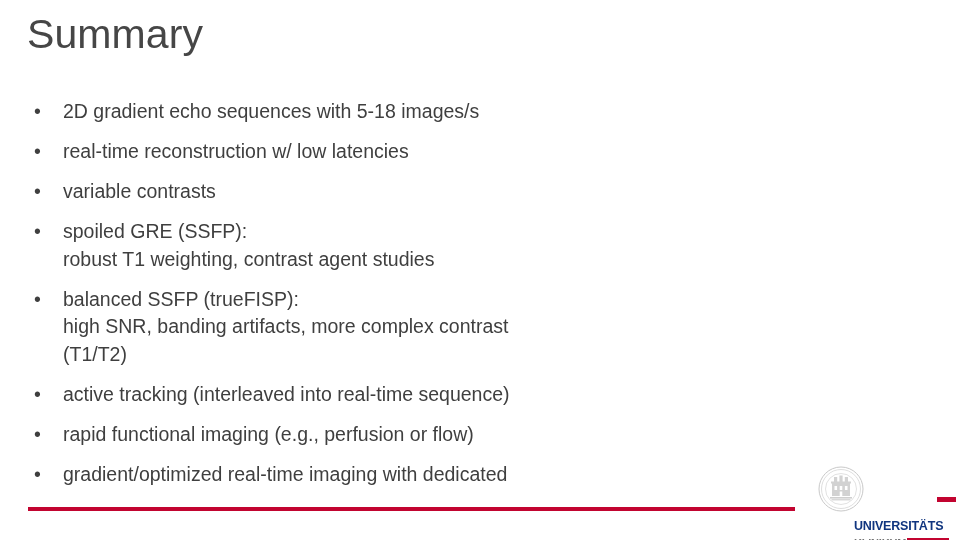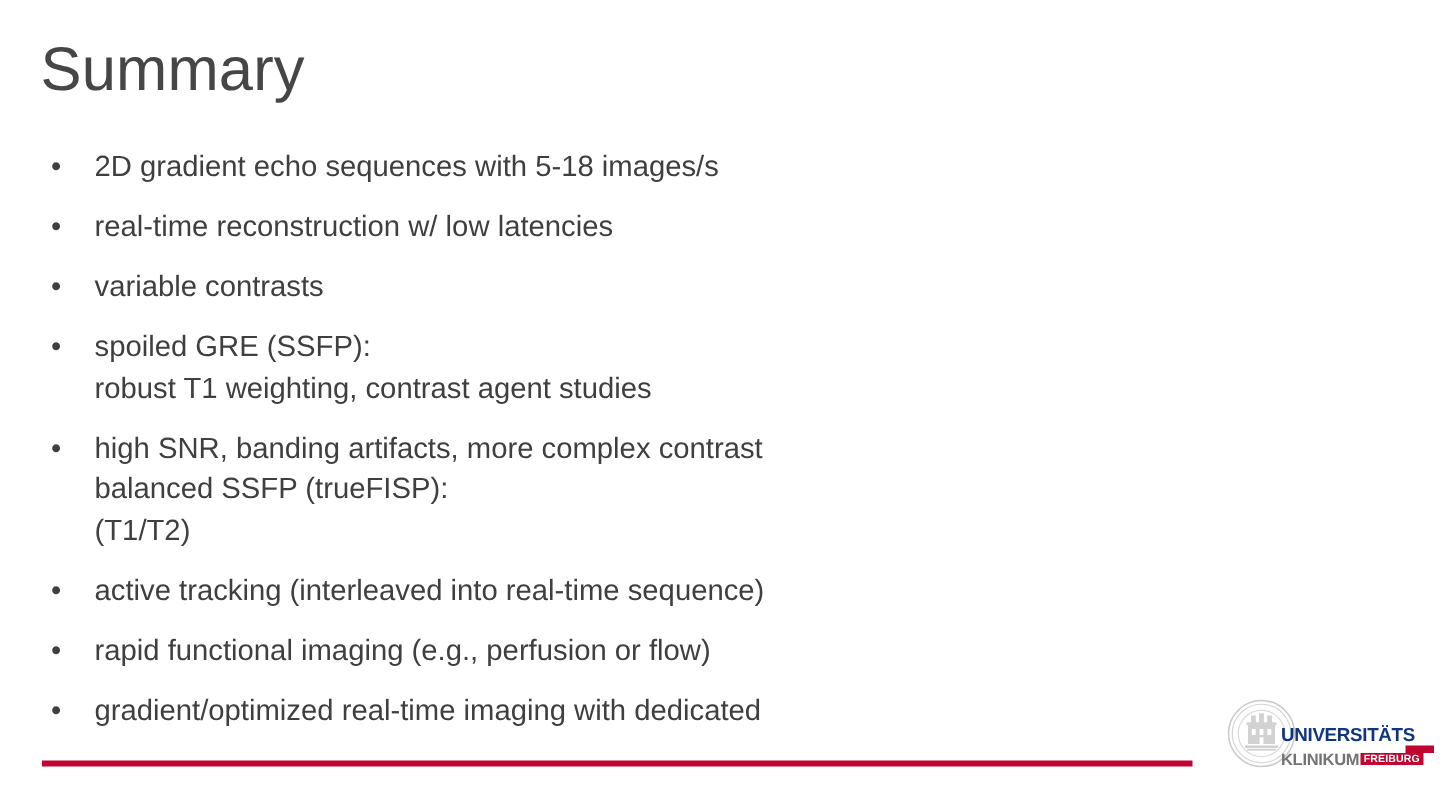--- a/index.html
+++ b/index.html
@@ -18,21 +18,21 @@
     position: relative;
     width: 960px;
     height: 540px;
     background: #ffffff;
   }
 
   
   .slide-title {
     position: absolute;
     left: 27px;
-    top: 24px;
+    top: 12px;
     font-size: 41px;
     font-weight: 400;
     color: #464646;
     letter-spacing: 0.1px;
     line-height: 1.1;
     white-space: nowrap;
   }
 
   
   .bullet-list {
@@ -95,20 +95,21 @@
     top: 18px;
     line-height: 1;
   }
   .logo-line1 {
     display: block;
     font-size: 12.5px;
     font-weight: 700;
     color: #10357f;
     letter-spacing: -0.2px;
     white-space: nowrap;
+    margin-top: 36px;
   }
   .logo-line2 {
     display: block;
     margin-top: 1px;
     white-space: nowrap;
   }
   .logo-klinikum {
     font-size: 11px;
     font-weight: 700;
     color: #737373;
@@ -154,22 +155,22 @@
         <span class="bullet-marker">•</span>
         <span class="bullet-line">variable contrasts</span>
       </div>
       <div class="bullet-item">
         <span class="bullet-marker">•</span>
         <span class="bullet-line">spoiled GRE (SSFP):</span>
         <span class="bullet-line">robust T1 weighting, contrast agent studies</span>
       </div>
       <div class="bullet-item">
         <span class="bullet-marker">•</span>
+        <span class="bullet-line">balanced SSFP (trueFISP):</span>
         <span class="bullet-line">high SNR, banding artifacts, more complex contrast</span>
-        <span class="bullet-line">balanced SSFP (trueFISP):</span>
         <span class="bullet-line">(T1/T2)</span>
       </div>
       <div class="bullet-item">
         <span class="bullet-marker">•</span>
         <span class="bullet-line">active tracking (interleaved into real-time sequence)</span>
       </div>
       <div class="bullet-item">
         <span class="bullet-marker">•</span>
         <span class="bullet-line">rapid functional imaging (e.g., perfusion or flow)</span>
       </div>

